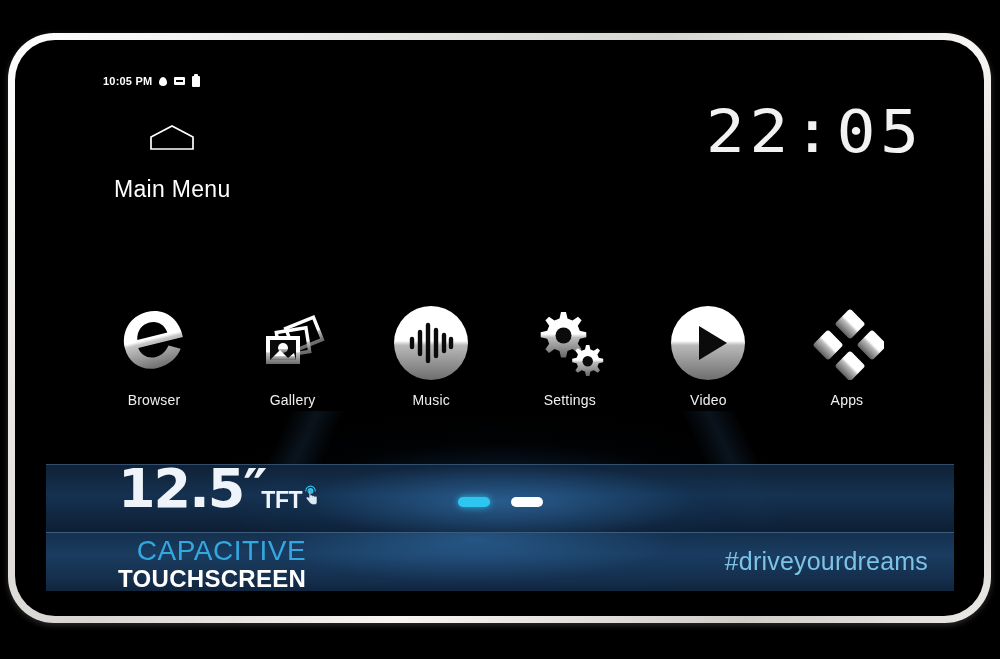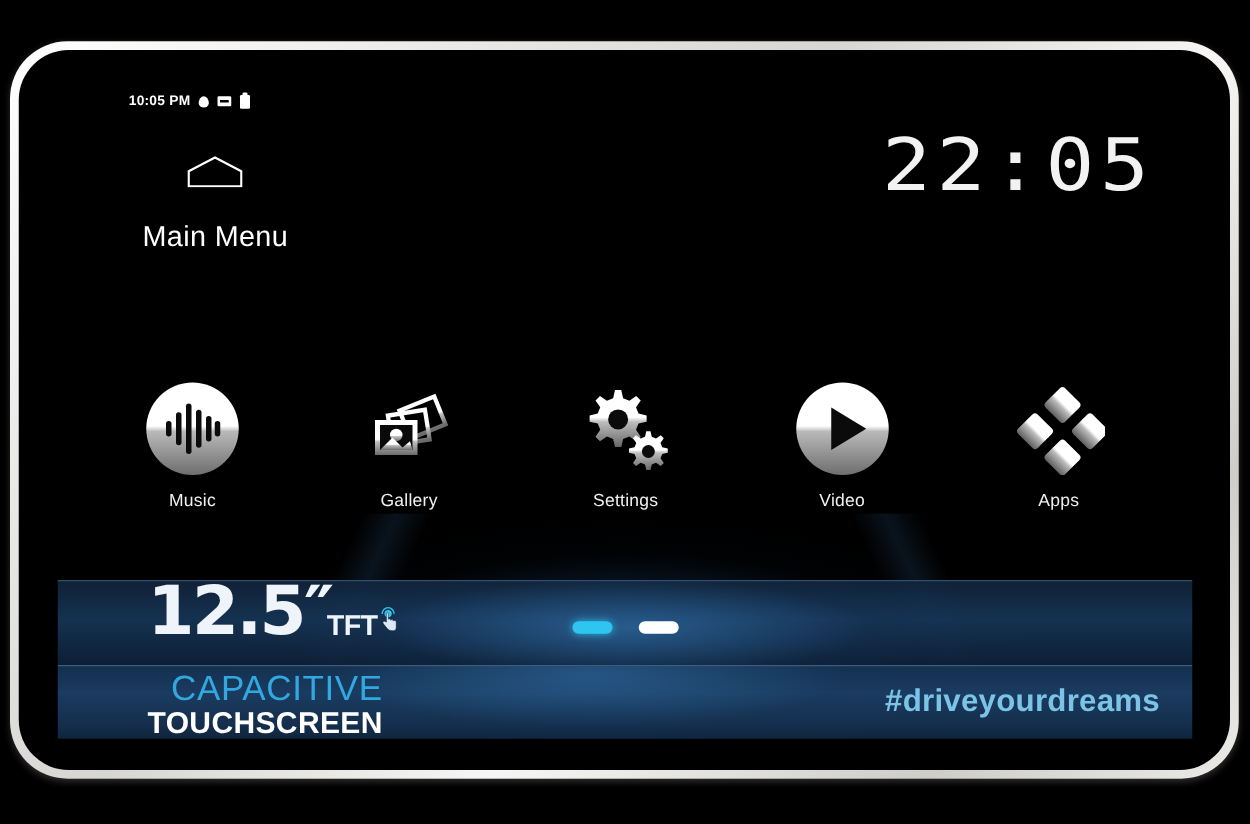--- a/index.html
+++ b/index.html
@@ -164,21 +164,21 @@
   }
   #cap-strip-glow {
     position:absolute; left:0; top:0; width:908px; height:62px;
     background: radial-gradient(ellipse 330px 70px at 47% 10%, rgba(56,126,190,0.45) 0%, rgba(20,55,95,0.10) 62%, rgba(0,0,0,0) 100%);
   }
   #cap-text { position: absolute; left: 72px; top: 4px; line-height: 1.0; text-align: right; }
   #cap-line1 { font-size: 28px; color: #33a8e0; letter-spacing: .5px; font-weight: 400; }
   #cap-line2 { font-size: 24px; color: #ffffff; letter-spacing: .3px; font-weight: 700; margin-top: 2px; }
   #hashtag {
     position: absolute; right: 26px; top: 14px;
-    font-size: 25px; color: #7cc3e8; letter-spacing: .2px; font-weight: 700;
+    font-size: 25px; color: #7cc3e8; letter-spacing: .2px; font-weight: 400;
   }
 </style>
 </head>
 <body>
 
 <div id="device-frame">
   <div id="device-inner">
 
     <div id="screen">
 
@@ -203,37 +203,35 @@
         </div>
 
         <div id="clock-group">
           <div id="clock-time">22:05</div>
         </div>
 
       </div>
 
       <div id="app-grid">
 
-
-        <div class="app-item">
-          <div class="app-icon-wrap">
-            <div class="circle-icon">
-              <svg viewBox="0 0 74 74" width="74" height="74" style="position:absolute;left:0;top:0">
-                <g fill="#0b0b0b" stroke="#0b0b0b" stroke-width="4.4" stroke-linecap="round">
-                  <line x1="18" y1="33" x2="18" y2="41"></line>
-                  <line x1="26" y1="26" x2="26" y2="48"></line>
-                  <line x1="34" y1="19" x2="34" y2="55"></line>
-                  <line x1="42" y1="24" x2="42" y2="50"></line>
-                  <line x1="50" y1="29" x2="50" y2="45"></line>
-                  <line x1="57" y1="33" x2="57" y2="41"></line>
-                </g>
-              </svg>
-            </div>
-          </div>
-          <span class="app-label">Music</span>
+        <div class="app-item">
+          <div class="app-icon-wrap">
+            <svg viewBox="0 0 74 74" width="74" height="74">
+              <defs>
+                <linearGradient id="gBrow" x1="0" y1="0" x2="0" y2="1">
+                  <stop offset="0%" stop-color="#ffffff"></stop>
+                    <stop offset="47%" stop-color="#ffffff"></stop>
+                  <stop offset="53%" stop-color="#c5c5c5"></stop>
+                    <stop offset="100%" stop-color="#6f6f6f"></stop>
+                </linearGradient>
+              </defs>
+              <path d="M37 5 C19 5 7 19 7 35 C7 50 18 62 34 62 C47 62 56 56 61 49 L50 43 C46 48 41 51 35 51 C27 51 21 46 20 38 L66 38 C67 19 55 5 37 5 Z M21 30 C23 21 29 16 37 16 C45 16 51 21 52 30 Z" fill="url(#gBrow)" transform="rotate(-14 37 35)"></path>
+            </svg>
+          </div>
+          <span class="app-label">Browser</span>
         </div>
 
         <div class="app-item">
           <div class="app-icon-wrap">
             <svg viewBox="0 0 74 74" width="74" height="74">
               <defs>
                 <linearGradient id="gGal" x1="0" y1="0" x2="0" y2="1">
                   <stop offset="0%" stop-color="#ffffff"></stop>
                     <stop offset="55%" stop-color="#ffffff"></stop>
                   <stop offset="62%" stop-color="#c0c0c0"></stop>
@@ -248,20 +246,38 @@
               <rect x="14" y="34" width="26" height="20" fill="#0a0a0a"></rect>
               <circle cx="27" cy="42" r="5" fill="url(#gGal)"></circle>
               <path d="M14 54 L24 44 L32 52 L38 47 L40 54 Z" fill="url(#gGal)"></path>
             </svg>
           </div>
           <span class="app-label">Gallery</span>
         </div>
 
         <div class="app-item">
           <div class="app-icon-wrap">
+            <div class="circle-icon">
+              <svg viewBox="0 0 74 74" width="74" height="74" style="position:absolute;left:0;top:0">
+                <g fill="#0b0b0b" stroke="#0b0b0b" stroke-width="4.4" stroke-linecap="round">
+                  <line x1="18" y1="33" x2="18" y2="41"></line>
+                  <line x1="26" y1="26" x2="26" y2="48"></line>
+                  <line x1="34" y1="19" x2="34" y2="55"></line>
+                  <line x1="42" y1="24" x2="42" y2="50"></line>
+                  <line x1="50" y1="29" x2="50" y2="45"></line>
+                  <line x1="57" y1="33" x2="57" y2="41"></line>
+                </g>
+              </svg>
+            </div>
+          </div>
+          <span class="app-label">Music</span>
+        </div>
+
+        <div class="app-item">
+          <div class="app-icon-wrap">
             <svg viewBox="0 0 74 74" width="74" height="74">
               <defs>
                 <linearGradient id="gSet" x1="0" y1="0" x2="0" y2="1">
                   <stop offset="0%" stop-color="#ffffff"></stop>
                     <stop offset="48%" stop-color="#ffffff"></stop>
                   <stop offset="56%" stop-color="#bdbdbd"></stop>
                     <stop offset="100%" stop-color="#676767"></stop>
                 </linearGradient>
               </defs>
               <g fill="url(#gSet)">

